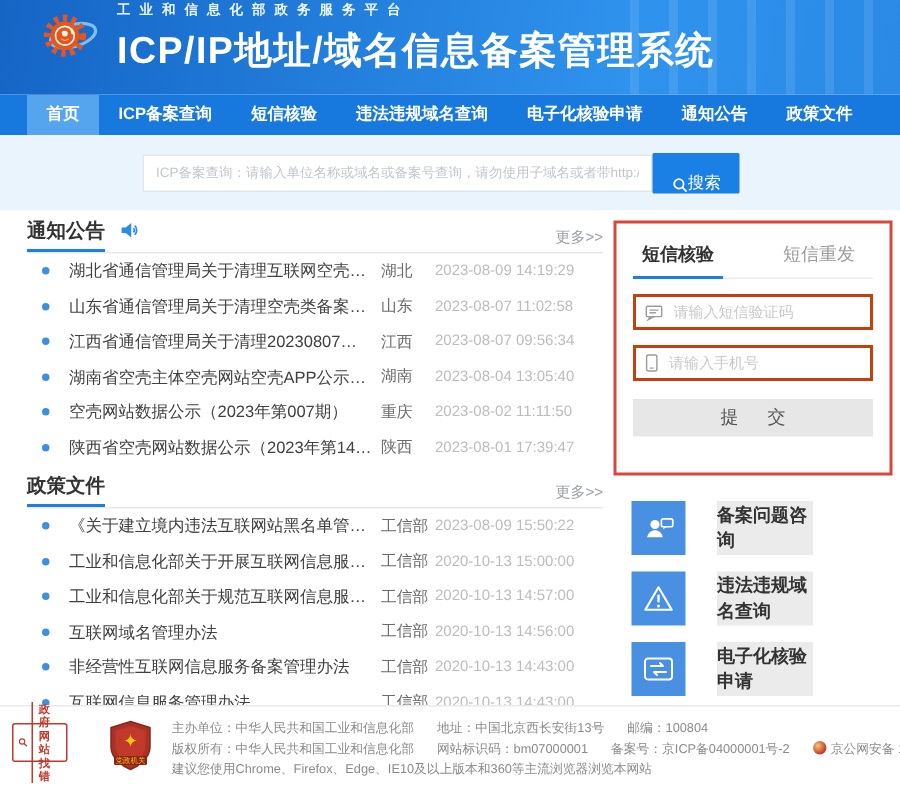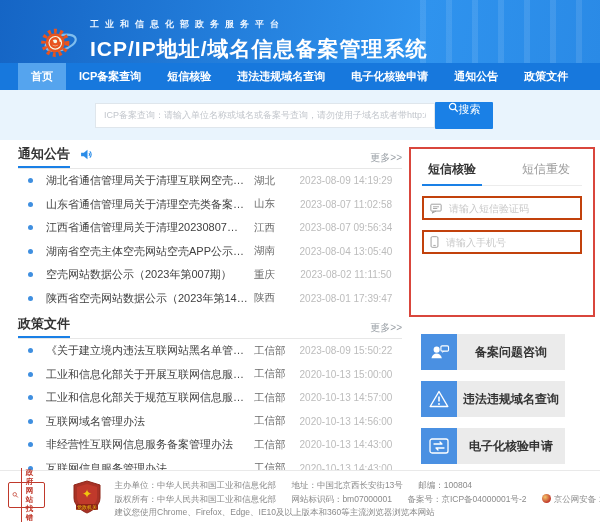--- a/index.html
+++ b/index.html
@@ -1,72 +1,72 @@
 <!DOCTYPE html>
 <html style="--banner-gradient-start: #1565c5; --banner-gradient-end: #2f93ee; --nav-bg: #1778dd; --nav-active-bg: #55a4ee; --accent-blue: #1a80e6; --search-band-bg: #e9f4fd; --highlight-border: #d9463c; --action-icon-bg: #4a90e2; --bullet-blue: #3f8fe0; --date-grey: #bcbcbc;"><head>
 <meta charset="utf-8">
 <style>
   * { margin:0; padding:0; box-sizing:border-box; }
   html,body { background:#fff; }
   body { font-family:"Liberation Sans", sans-serif; }
   .page { position:relative; width:600px; height:526px; overflow:hidden; background:#fff; margin:0 auto; }
 
   
-  .banner { position:relative; height:63px; background:linear-gradient(100deg, var(--banner-gradient-start,#1565c5) 0%, var(--banner-gradient-end,#2f93ee) 70%, #2a8ae6 100%); display:flex; align-items:flex-end; padding-left:38px; overflow:hidden; }
+  .banner { position:relative; height:63px; background:linear-gradient(100deg, var(--banner-gradient-start,#1565c5) 0%, var(--banner-gradient-end,#2f93ee) 70%, #2a8ae6 100%); display:flex; align-items:flex-start; padding-left:26px; overflow:hidden; }
   .banner-deco { position:absolute; right:0; top:0; bottom:0; width:180px; opacity:.18;
     background:repeating-linear-gradient(90deg, rgba(255,255,255,.55) 0 6px, transparent 6px 26px); }
   .logo-wrap { width:40px; height:44px; margin-right:12px; position:relative; flex:0 0 auto; }
   .banner-text { color:#fff; }
   .platform-title { font-size:9px; letter-spacing:6px; color:#ecf5ff; margin-bottom:4px; font-weight:bold; }
-  .system-title { font-size:21px; font-weight:bold; letter-spacing:1px; }
+  .system-title { font-size:25px; font-weight:bold; letter-spacing:1px; }
 
   
   .nav { height:27px; background:var(--nav-bg,#1778dd); display:flex; align-items:stretch; padding-left:18px; }
   .nav-item { color:#fff; font-size:11px; font-weight:bold; line-height:27px; padding:0 13px; cursor:pointer; white-space:nowrap;text-align:right; }
   .nav-item.active { background:var(--nav-active-bg,#55a4ee); }
 
   
   .search-band { height:50px; background:var(--search-band-bg,#e9f4fd); display:flex; align-items:center; padding-left:95px; }
   .search-input { width:340px; height:25px; border:1px solid #dfe6ec; background:#fff; padding:0 8px; font-size:9px; color:#333; outline:none; }
   .search-input::placeholder { color:#c2c6cc; font-size:9px; }
-  .search-btn { width:58px; height:27px; background:var(--accent-blue,#1a80e6); border:none; color:#fff; font-size:11px; display:flex; align-items:flex-start; justify-content:center; gap:0; cursor:pointer; border-radius:1px; }
+  .search-btn { width:58px; height:27px; background:var(--accent-blue,#1a80e6); border:none; color:#fff; font-size:11px; display:flex; align-items:flex-end; justify-content:center; gap:0; cursor:pointer; border-radius:1px; }
 
   
   .main { display:flex; padding:7px 5px 0 18px; }
   .left-col { width:384px; }
   .right-col { width:186px; margin-left:7px; }
 
   .section-header { display:flex; align-items:flex-end; border-bottom:1px solid #e7e7e7; height:22px; }
   .section-title { font-size:13px; font-weight:bold; color:#333; border-bottom:2px solid var(--accent-blue,#1a80e6); padding-bottom:3px; }
   .speaker { margin:0 0 4px 10px; }
   .more-link { margin-left:auto; font-size:10px; color:#9aa0a6; cursor:pointer; padding-bottom:3px;text-align:center; }
 
   .list-row { display:flex; align-items:center; height:23.5px; font-size:11px; cursor:pointer; }
   .bullet { width:5px; height:5px; border-radius:50%; background:var(--bullet-blue,#3f8fe0); margin:0 13px 0 10px; flex:0 0 auto; }
   .row-title { flex:1; color:#404040; white-space:nowrap; overflow:hidden; text-overflow:ellipsis; padding-right:6px; }
   .row-meta { width:36px; color:#6b6b6b; flex:0 0 auto; font-size:10.5px; }
-  .row-time { width:112px; color:var(--date-grey,#bcbcbc); text-align:center; flex:0 0 auto; font-size:10px; }
+  .row-time { width:112px; color:var(--date-grey,#bcbcbc); text-align:left; flex:0 0 auto; font-size:10px; }
 
   .section.policies { margin-top:7px; }
 
   
   .sms-panel { border:2px solid var(--highlight-border,#d9463c); background:#fff; padding:8px 11px 10px; height:170px; }
   .tabs { display:flex; border-bottom:1px solid #ececec; }
   .tab { font-size:12px; color:#9b9b9b; padding:4px 6px 6px; cursor:pointer; }
   .tab.active { color:#333; font-weight:bold; border-bottom:2px solid var(--accent-blue,#1a80e6); margin-bottom:-1px; }
   .tab + .tab { margin-left:34px; }
   .field { display:flex; align-items:center; border:2px solid #c2410c; height:24px; margin-top:10px; padding:0 6px; background:#fff; }
   .field input { border:none; outline:none; flex:1; font-size:10px; color:#333; min-width:0; background:transparent; }
   .field input::placeholder { color:#c9c9c9; }
   .field .f-icon { margin-right:7px; display:flex; }
   .submit-btn { margin-top:12px; width:100%; height:25px; background:#e7e7e7; border:none; color:#555; font-size:12px; letter-spacing:8px; text-indent:8px; cursor:pointer; }
 
   
   .quick-actions { margin-top:17px; padding-left:12px; }
-  .action { display:flex; height:36px; width:144px; margin-bottom:11px; cursor:pointer; }
+  .action { display:flex; height:36px; width:121px; margin-bottom:11px; cursor:pointer;gap:21px; }
   .action-icon { width:36px; height:36px; background:var(--action-icon-bg,#4a90e2); display:flex; align-items:center; justify-content:center; flex:0 0 auto; }
   .action-label { flex:1; background:#ebebeb; display:flex; align-items:center; justify-content:center; font-size:12px; font-weight:bold; color:#333; }
 
   
   .footer { position:absolute; left:0; right:0; bottom:0; height:56px; border-top:1px solid #e9e9e9; background:#fff; display:flex; align-items:flex-start; padding:8px 6px 0 8px; }
   .gov-badge { width:62px; height:19px; border:1px solid #c0392b; border-radius:2px; display:flex; align-items:center; padding:12px 3px; margin-top:3px; cursor:pointer; }
   .gov-badge-text { color:#c0392b; font-size:7.5px; font-weight:bold; line-height:9px; margin-left:2px; border-left:1px solid #c0392b; padding-left:4px; }
   .shield-wrap { margin:1px 14px 0 28px; cursor:pointer; }
   .footer-text { font-size:8.5px; color:#8a8a8a; line-height:13.5px; white-space:nowrap; }
   .footer-text .fseg { margin-right:13px; }
@@ -233,20 +233,21 @@
         </div>
         <div class="field">
           <span class="f-icon">
             <svg viewBox="0 0 10 14" width="9" height="12">
                 <rect x="1" y="0.8" width="8" height="12.4" rx="1.4" fill="none" stroke="#9b9b9b" stroke-width="1.1"></rect>
                 <line x1="3.6" y1="11" x2="6.4" y2="11" stroke="#9b9b9b" stroke-width="1"></line>
               </svg>
           </span>
           <input placeholder="请输入手机号" style="">
         </div>
+        <button class="submit-btn">提 交</button>
       </div>
 
       <div class="quick-actions">
         <div class="action">
           <span class="action-icon">
             <svg viewBox="0 0 22 20" width="21" height="19">
                 <circle cx="8" cy="7" r="3.2" fill="#fff"></circle>
                 <path d="M2.5 16c.6-3.4 3-5 5.5-5s4.9 1.6 5.5 5z" fill="#fff"></path>
                 <rect x="12.5" y="3" width="8" height="5.6" rx="1.2" fill="none" stroke="#fff" stroke-width="1.2"></rect>
                 <path d="M14.5 8.6l-1 2 3-2z" fill="#fff"></path>

